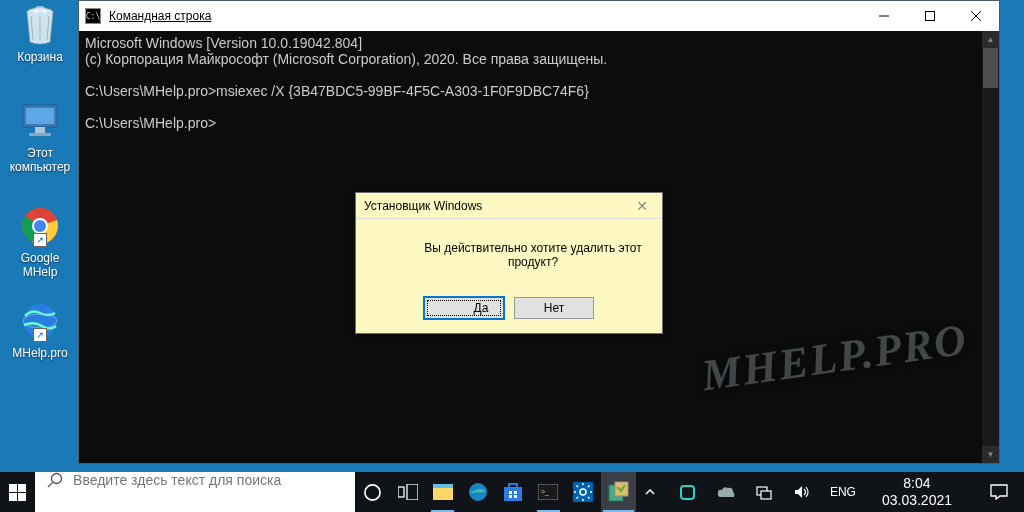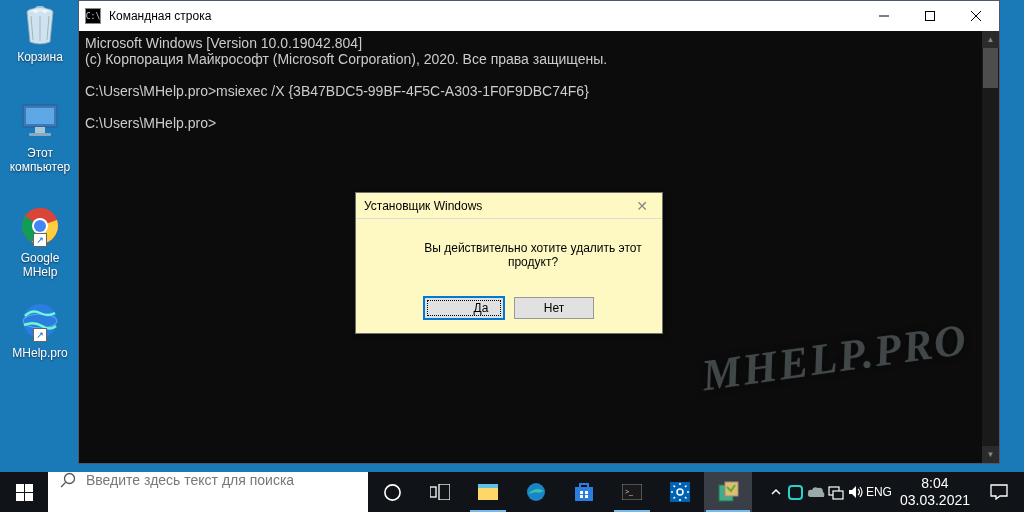--- a/index.html
+++ b/index.html
@@ -9,21 +9,21 @@
 .desktop { position: absolute; inset: 0; }
 .desktop-icon { position: absolute; width: 76px; text-align: center; color: #fff; font-size: 12px; cursor: pointer; }
 .desktop-icon .ic { width: 42px; height: 42px; margin: 0 auto 4px; display: flex; align-items: center; justify-content: center; }
 .desktop-icon .lbl { text-shadow: 0 1px 2px rgba(0,0,0,.6); line-height: 1.2; }
 .shortcut-arrow { position: absolute; left: 14px; bottom: 0; width: 14px; height: 14px; background: #fff; border: 1px solid #666; display: flex; align-items: center; justify-content: center; font-size: 9px; color: #0066cc; }
 
 
 .cmd-window { position: absolute; left: 78px; top: 0; width: 922px; height: 464px; background: #fff; border: 1px solid #4a5a6a; display: flex; flex-direction: column; }
 .cmd-titlebar { height: 30px; background: #fff; display: flex; align-items: center; padding: 0 0 0 6px; }
 .cmd-title-icon { width: 16px; height: 16px; background: #000; border: 1px solid #888; display: flex; align-items: center; justify-content: center; font-size: 8px; color: #ccc; font-family: monospace; }
-.cmd-title { flex: 1; padding-left: 8px; font-size: 12px; color: #000; }
+.cmd-title { flex: 1; padding-left: 8px; font-size: 12px; color: #000; text-decoration: underline; }
 .win-controls { display: flex; height: 100%; }
 .win-btn { width: 46px; display: flex; align-items: center; justify-content: center; cursor: pointer; }
 .win-btn svg { width: 10px; height: 10px; }
 .cmd-body { flex: 1; background: #0c0c0c; color: #ccc; font-family: Consolas, monospace; font-size: 14px; padding: 4px 6px; white-space: pre; position: relative; overflow: hidden; }
 .cmd-scrollbar { position: absolute; right: 0; top: 0; bottom: 0; width: 17px; background: #2b2b2b; }
 .cmd-scroll-track { position: absolute; top: 17px; bottom: 17px; left: 0; right: 0; background: #1a1a1a; }
 .cmd-scroll-thumb { position: absolute; top: 0; left: 1px; right: 1px; height: 40px; background: #4d4d4d; }
 .cmd-scroll-arrow { position: absolute; left: 0; right: 0; height: 17px; display: flex; align-items: center; justify-content: center; color: #888; font-size: 8px; }
 .cmd-scroll-arrow.up { top: 0; } .cmd-scroll-arrow.dn { bottom: 0; }
 
@@ -45,21 +45,21 @@
 .start-btn { width: 48px; display: flex; align-items: center; justify-content: center; cursor: pointer; }
 .win-logo { width: 17px; height: 17px; display: grid; grid-template: 1fr 1fr / 1fr 1fr; gap: 1px; }
 .win-logo div { background: #fff; }
 .search-box { flex: 0 0 320px; background: #fff; display: flex; align-items: flex-start; padding: 0 12px; color: #666; cursor: text; }
 .search-box .si { margin-right: 10px; transform: scaleX(-1);}
 .search-box .ph { font-size: 14px; color: #777; }
 .task-btn { width: 48px; display: flex; align-items: center; justify-content: center; cursor: pointer; position: relative; }
 .task-btn.active { background: #3a3f47; }
 .task-btn.active::after { content: ""; position: absolute; bottom: 0; left: 2px; right: 2px; height: 2px; background: #76b9ed; }
 .task-btn.running::after { content: ""; position: absolute; bottom: 0; left: 6px; right: 6px; height: 2px; background: #76b9ed; }
-.tray { margin-left: auto; display: flex; align-items: center; padding: 4px 4px; gap: 0; font-size: 12px; }
+.tray { margin-left: auto; display: flex; align-items: center; padding: 4px 4px; gap: 18px; font-size: 12px; }
 .tray-ic { cursor: pointer; display: flex; align-items: center; justify-content: center; width: 20px; }
 .clock { text-align: center; padding: 0 8px; line-height: 1.25; font-size: 14px; cursor: pointer; }
 .notif { width: 42px; display: flex; align-items: center; justify-content: center; cursor: pointer; }
 
 
 svg { display: block; }
 </style>
 </head>
 <body>
 

